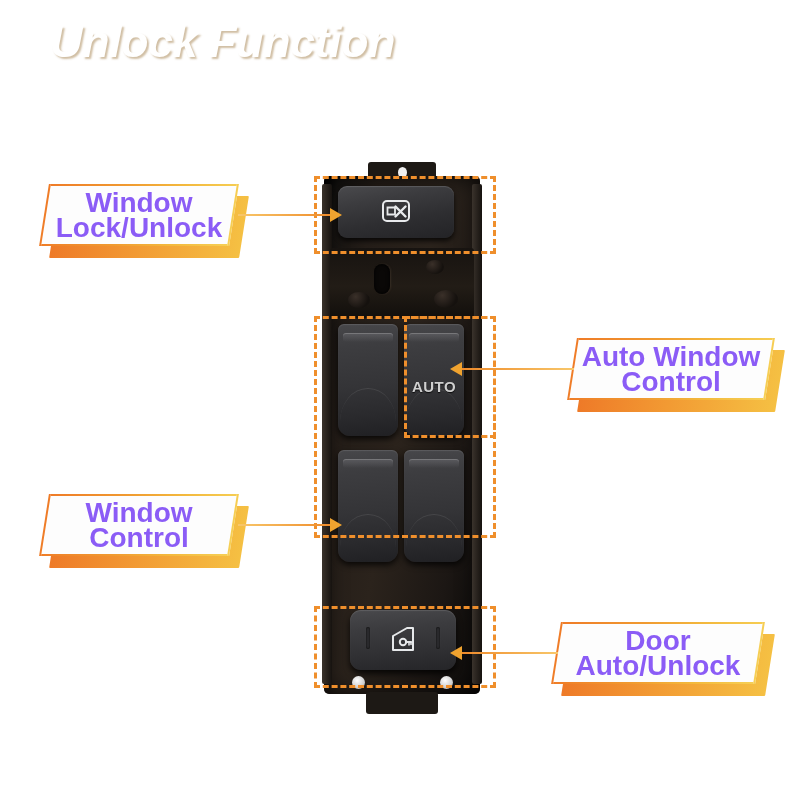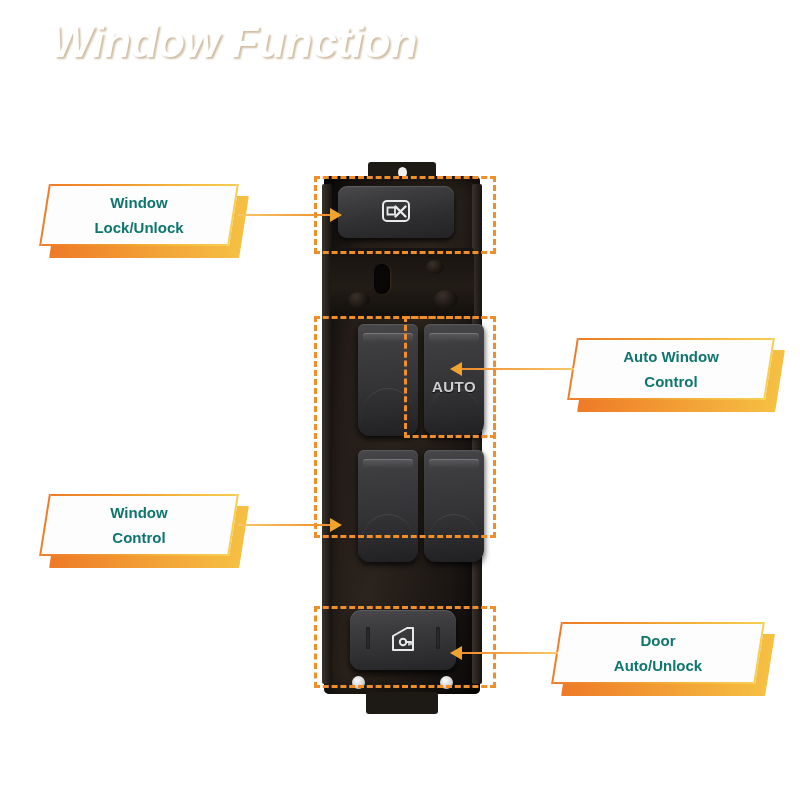--- a/index.html
+++ b/index.html
@@ -44,22 +44,22 @@
     background: #fdfdfd;
     border: 2.5px solid;
     border-image: linear-gradient(95deg, #ef7b27 0%, #f09a30 40%, #f3b93d 70%, #f6cf55 100%) 1;
     transform: skewX(-9deg);
   }
   .callout .txt {
     position: absolute; left: 0; top: 0;
     width: 100%; height: 100%;
     display: flex; flex-direction: column;
     align-items: center; justify-content: center;
-    color: #0f766e;
-    font-size: 15px; font-weight: 700; line-height: 25px;
+    color: #8b5cf6;
+    font-size: 28px; font-weight: 700; line-height: 25px;
     text-align: center;
     white-space: pre-line;
   }
 
   
   .leader {
     position: absolute; height: 2px;
     background: linear-gradient(90deg, #f8c76a 0%, #ef8b2b 100%);
   }
   .leader.rtl { background: linear-gradient(270deg, #f8c76a 0%, #ef8b2b 100%); }
@@ -130,21 +130,20 @@
     position: absolute; border-radius: 50%;
     background: radial-gradient(circle at 35% 30%, #3a3029, #15110e 70%);
   }
 
   
   .rocker {
     position: absolute;
     border-radius: 6px 6px 12px 12px;
     background: linear-gradient(175deg, #47474a 0%, #3d3d40 20%, #343437 55%, #2a2a2d 80%, #202023 100%);
     box-shadow: 0 3px 6px rgba(0,0,0,0.8), inset 0 1px 1px rgba(255,255,255,0.12);
-    margin-left: 20px;
   }
   .rocker .ridge {
     position: absolute; left: 8%; top: 9px; width: 84%; height: 9px;
     border-radius: 3px;
     background: linear-gradient(180deg, #5a5a5e, #34343700);
     box-shadow: inset 0 1px 0 rgba(255,255,255,0.18);
   }
   .rocker .curve {
     position: absolute; left: 4%; bottom: 14px; width: 92%; height: 34px;
     border-top: 1.5px solid rgba(255,255,255,0.09);
@@ -178,21 +177,21 @@
   }
 
   .icon-svg { position: absolute; }
 </style>
 </head>
 <body>
 
 <div id="stage">
 
   <div class="banner"></div>
-  <div class="banner-title">Window Function</div>
+  <div class="banner-title">Unlock Function</div>
 
   <div id="panel">
 
     <div class="tab" style="left:50px; top:0px; width:68px; height:22px;">
       <div class="hole"></div>
     </div>
 
     <div class="body-main"></div>
 
     <div class="side-rail" style="left:4px; top:22px; height:500px;"></div>

